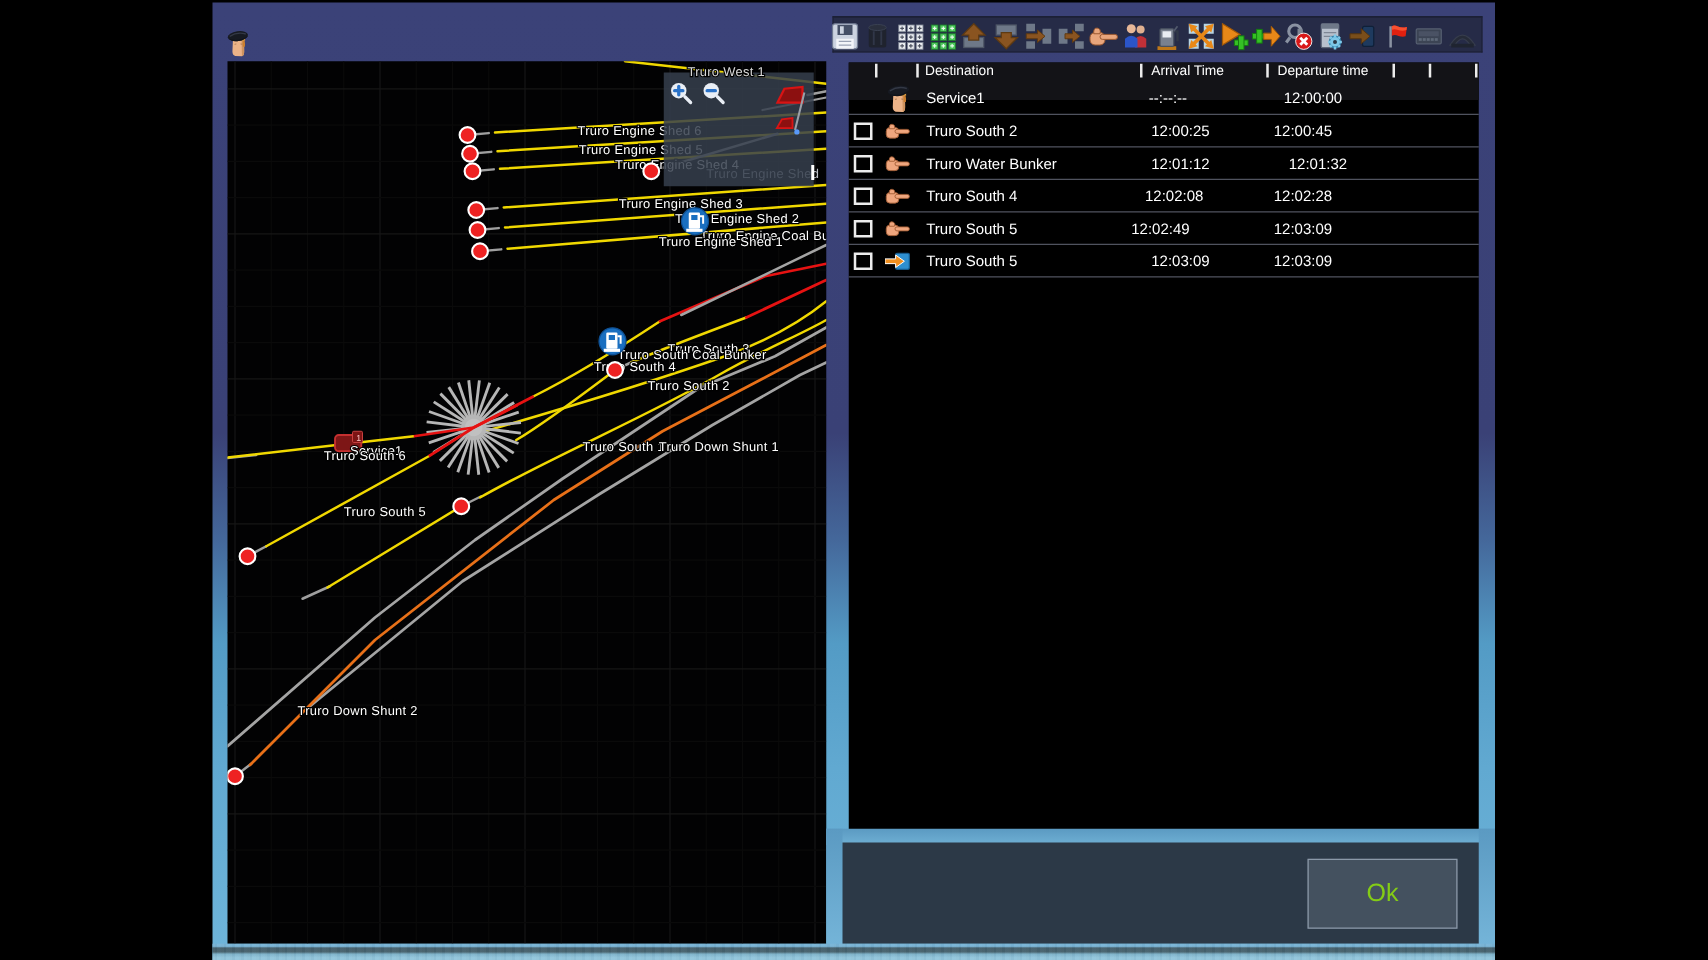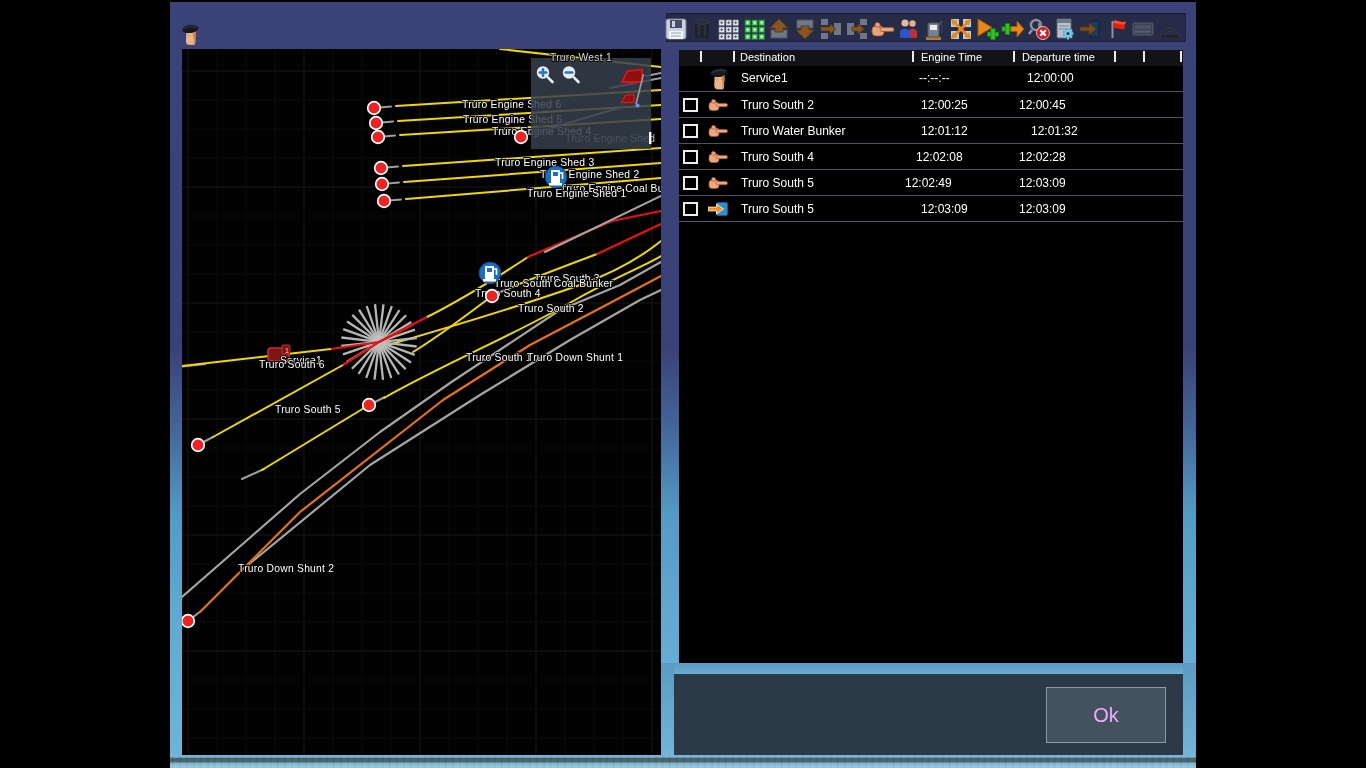--- a/index.html
+++ b/index.html
@@ -8,31 +8,31 @@
 #win{position:absolute;left:170px;top:2px;width:1026px;height:766px;
  background:linear-gradient(180deg,#3b4278 0%,#3a4176 45%,#44679a 56%,#539bc5 67%,#61a9d1 80%,#6fb5da 100%);}
 #toolbar{position:absolute;left:496px;top:11px;width:520px;height:29px;background:#262b47;border:1px solid #1e2238;border-top-color:#171b2e;}
 .ticon{position:absolute;top:15px;width:24px;height:24px;}
 #drvtop{position:absolute;left:11px;top:21px;width:19px;height:23px;}
 #dropdown{position:absolute;left:38px;top:26px;width:322px;height:18px;background:#000;border:2px solid #8d96ab;color:#fff;font-size:12px;line-height:14px;padding-left:3px;}
 #ddarrow{position:absolute;right:0;top:0;width:15px;height:14px;background:#b9c1cd;border-left:1px solid #5c6579;}
 #ddarrow:after{content:"";position:absolute;left:3px;top:5px;border:4.5px solid transparent;border-top:6px solid #15181f;}
 #map{position:absolute;left:12px;top:47px;width:479px;height:706px;background:#020203;}
 #tablewrap{position:absolute;left:509px;top:48px;width:504px;height:615px;background:#000;}
-#thead{position:absolute;left:0;top:0;width:504px;height:16px;background:#131317;color:#fff;font-size:11px;}
+#thead{position:absolute;left:0;top:0;width:504px;height:30px;background:#131317;color:#fff;font-size:11px;}
 .tick{position:absolute;top:1px;width:2px;height:11px;background:#ececec;}
 .hlbl{position:absolute;top:1px;}
 .trow{position:absolute;left:0;width:504px;height:26px;color:#fff;font-size:12px;}
 .tsep{position:absolute;left:0;width:504px;height:1px;background:#50535f;}
 .cbox{position:absolute;left:4px;top:6px;width:15px;height:14px;border:2px solid #ececec;}
 .cell{position:absolute;top:6px;}
 .rowicon{position:absolute;left:29px;top:6px;width:20px;height:14px;}
 #band{position:absolute;left:491px;top:661px;width:535px;height:13px;background:linear-gradient(180deg,#5b9ac2,#6fb0d4);}
 #okpanel{position:absolute;left:504px;top:672px;width:509px;height:81px;background:#2c3947;}
-#okbtn{position:absolute;left:372px;top:13px;width:120px;height:56px;background:#44515f;border:1px solid #8b99a9;color:#f0abfc;font-size:20px;text-align:center;line-height:54px;}
+#okbtn{position:absolute;left:372px;top:13px;width:120px;height:56px;background:#44515f;border:1px solid #8b99a9;color:#84cc16;font-size:20px;text-align:center;line-height:54px;}
 #sidecolL{position:absolute;left:491px;top:661px;width:13px;height:92px;background:linear-gradient(180deg,#5b9ac2,#74b4d8);}
 #sidecolR{position:absolute;left:1013px;top:661px;width:13px;height:92px;background:linear-gradient(180deg,#5b9ac2,#74b4d8);}
 #bstrip{position:absolute;left:0;top:753px;width:1026px;height:13px;
  background:linear-gradient(180deg,#79b5d8 0%,#79b5d8 16%,#44606e 26%,#47636f 50%,#7fb4cc 64%,#93c7de 86%,#93c7de 100%);}
 #bstrip:after{content:"";position:absolute;left:0;top:0;width:100%;height:100%;
  background:repeating-linear-gradient(90deg,rgba(170,160,130,0.045) 0 2px,rgba(0,0,0,0.035) 2px 4px,rgba(200,210,200,0.04) 4px 7px);}
 </style>
 </head>
 <body>
 <div id="win">
@@ -441,21 +441,21 @@
   <div id="tablewrap">
     <div id="thead">
       <div class="tick" style="left:21px"></div>
       <div class="tick" style="left:54px"></div>
       <div class="tick" style="left:233px"></div>
       <div class="tick" style="left:334px"></div>
       <div class="tick" style="left:435px"></div>
       <div class="tick" style="left:464px"></div>
       <div class="tick" style="left:501px"></div>
       <div class="hlbl" style="left:61px">Destination</div>
-      <div class="hlbl" style="left:242px">Engine Time</div>
+      <div class="hlbl" style="left:242px">Arrival Time</div>
       <div class="hlbl" style="left:343px">Departure time</div>
     </div>
     <div class="trow" style="top:14px;height:27px">
       <div class="rowicon" style="left:30px;top:3px;width:20px;height:23px"><svg width="100%" height="100%" viewBox="0 0 20 23">
 <path d="M5.6,9.5 L5.2,18.5 Q5.2,21.5 7.5,22.3 L13.2,22.5 Q15.2,22 15.1,18.5 L15,9.5 Z" fill="#ecb388"></path>
 <path d="M12.9,9.5 L13.2,22.5 Q15.2,22 15.1,18.5 L15,9.5 Z" fill="#cf935f"></path>
 <path d="M13.8,8 Q16.4,9 15.7,14.5 L13.9,14.5 Z" fill="#cc7f2e"></path>
 <path d="M4.8,9 Q4.2,6.5 6.6,6 L14.6,6 Q16.4,7.2 15.9,9.5 Z" fill="#d89a40"></path>
 <path d="M7,12.5 L8.5,12.2 M12,12.2 L13.5,12.4" stroke="#9a6a42" stroke-width="0.6" fill="none"></path>
 <g transform="rotate(-8 10 7)">

